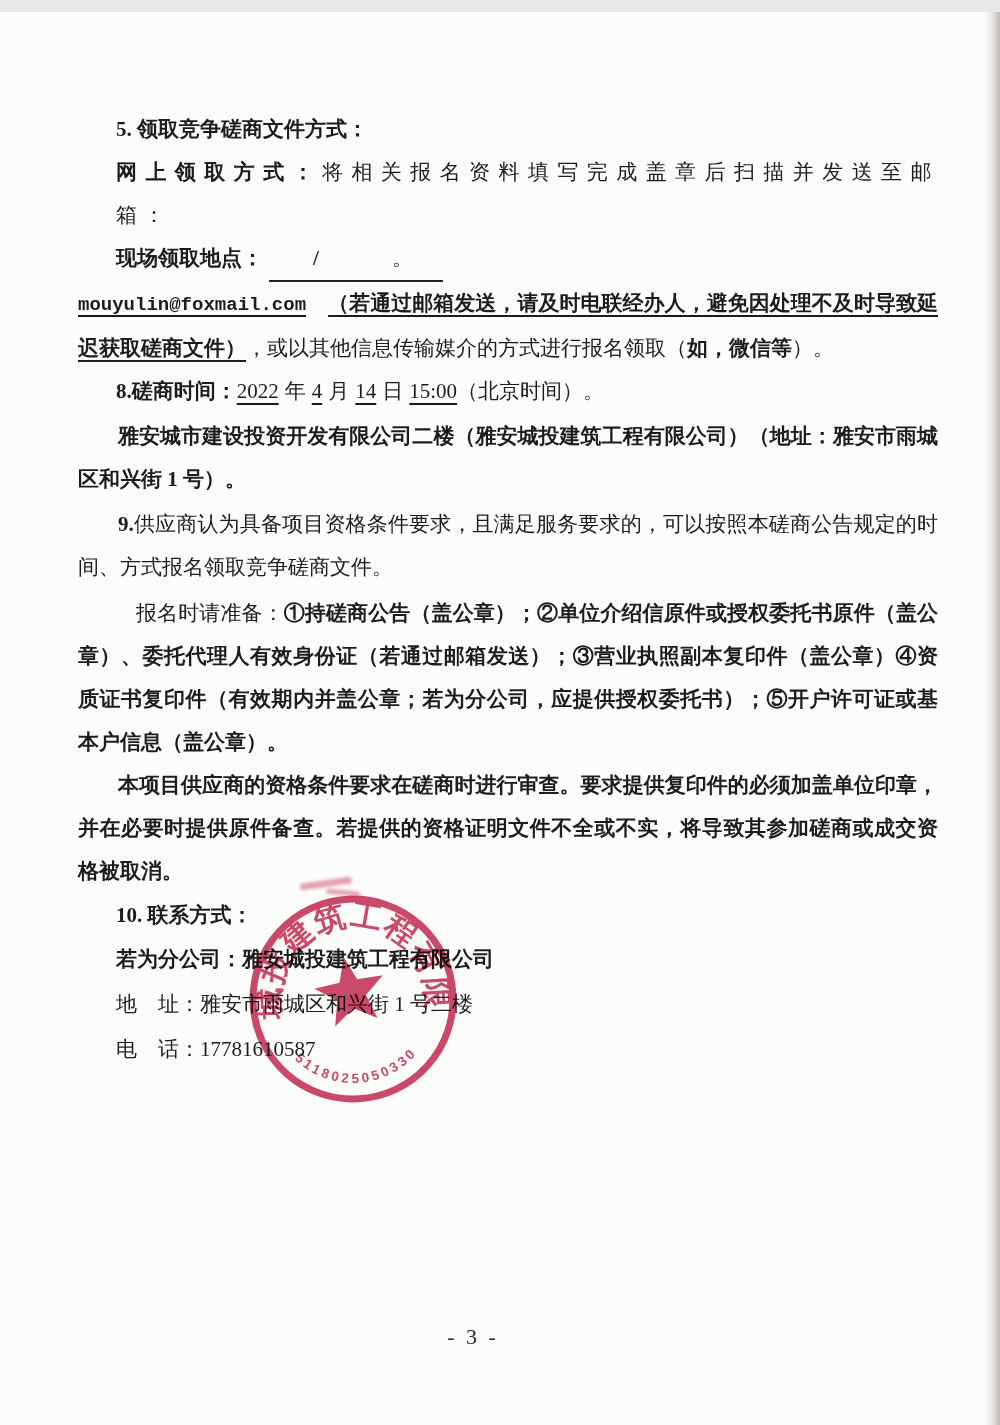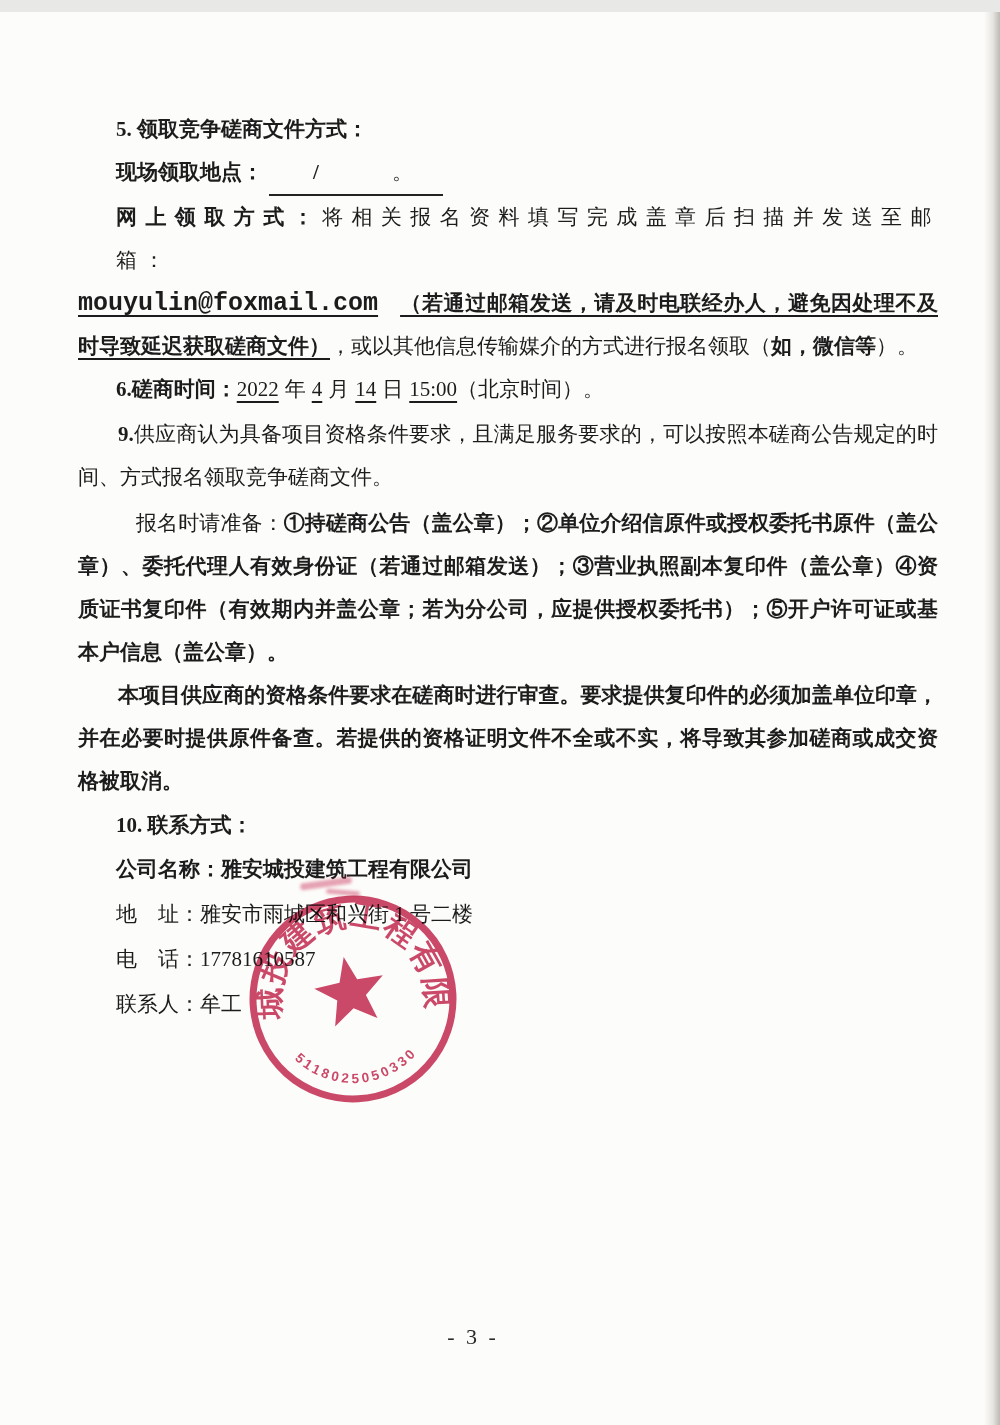--- a/index.html
+++ b/index.html
@@ -26,21 +26,21 @@
     text-align:justify;text-justify:inter-ideograph;
   }
   .b{font-weight:bold;}
   .u{
     text-decoration:underline;
     text-decoration-thickness:1.6px;
     text-underline-offset:5px;
   }
   .mono{
     font-family:"Liberation Mono",monospace;
-    font-weight:bold;font-size:25px;letter-spacing:0;
+    font-weight:bold;font-size:19px;letter-spacing:0;
   }
   .ind-head{padding-left:38px;}
   .ind-para{text-indent:40px;}
   .ind-prep{text-indent:58px;}
   .spread{letter-spacing:6.5px;}
   .unit{padding:0 6px;}
   .gap-s{display:inline-block;width:14px;}
   .gap-m{display:inline-block;width:22px;}
   .blank{
     display:inline-flex;justify-content:space-between;
@@ -90,73 +90,73 @@
 </head>
 <body>
 
 <div class="page">
   <div class="content">
 
     <p id="p1" class="ind-head b">
       <span>5. 领取竞争磋商文件方式：</span>
     </p>
 
+    <p id="p3" class="ind-head spread">
+      <span class="b">网上领取方式：</span><span>将相关报名资料填写完成盖章后扫描并发送至邮箱：</span>
+    </p>
+
     <p id="p2" class="ind-head">
       <span class="b">现场领取地点：</span><span class="blank">
           <span class="b">/</span>
           <span>。</span>
         </span>
-    </p>
-
-    <p id="p3" class="ind-head spread">
-      <span class="b">网上领取方式：</span><span>将相关报名资料填写完成盖章后扫描并发送至邮箱：</span>
     </p>
 
     <p id="p4">
       <span class="mono u">mouyulin@foxmail.com</span><span class="gap-m"></span><span class="b u">（若通过邮箱发送，请及时电联经办人，避免因处理不及时导致延迟获取磋商文件）</span><span>，或以其他信息传输媒介的方式进行报名领取（</span><span class="b">如，微信等</span><span>）。</span>
     </p>
 
 
     <p id="p7" class="ind-head">
-      <span class="b">6.磋商时间：</span><span class="u">2022</span><span class="unit">年</span><span class="u">4</span><span class="unit">月</span><span class="u">14</span><span class="unit">日</span><span class="u">15:00</span><span>（北京时间）。</span>
+      <span class="b">8.磋商时间：</span><span class="u">2022</span><span class="unit">年</span><span class="u">4</span><span class="unit">月</span><span class="u">14</span><span class="unit">日</span><span class="u">15:00</span><span>（北京时间）。</span>
     </p>
 
 
+    <p id="p9" class="ind-para b">
+      <span>雅安城市建设投资开发有限公司二楼（雅安城投建筑工程有限公司）（地址：雅安市雨城区和兴街 1 号）。</span>
+    </p>
 
     <p id="p11" class="ind-para">
       <span class="b">9.</span><span>供应商认为具备项目资格条件要求，且满足服务要求的，可以按照本磋商公告规定的时间、方式报名领取竞争磋商文件。</span>
     </p>
 
     <p id="p13" class="ind-prep">
       <span>报名时请准备：</span><span class="b">①持磋商公告（盖公章）；②单位介绍信原件或授权委托书原件（盖公章）、委托代理人有效身份证（若通过邮箱发送）；③营业执照副本复印件（盖公章）④资质证书复印件（有效期内并盖公章；若为分公司，应提供授权委托书）；⑤开户许可证或基本户信息（盖公章）。</span>
     </p>
 
     <p id="p17" class="ind-para b">
       <span>本项目供应商的资格条件要求在磋商时进行审查。要求提供复印件的必须加盖单位印章，并在必要时提供原件备查。若提供的资格证明文件不全或不实，将导致其参加磋商或成交资格被取消。</span>
     </p>
 
     <p id="p20" class="ind-head b">
       <span>10. 联系方式：</span>
     </p>
 
     <p id="p21" class="ind-head b contact-line">
-      <span>公司名称：</span><span>雅安城投建筑工程有限公司</span>
+      <span>若为分公司：</span><span>雅安城投建筑工程有限公司</span>
     </p>
 
     <p class="ind-head contact-line">
       <span>地　址：</span><span>雅安市雨城区和兴街 1 号二楼</span>
     </p>
 
     <p class="ind-head contact-line">
       <span>电　话：</span><span>17781610587</span>
     </p>
 
-    <p class="ind-head contact-line">
-      <span>联系人：</span><span>牟工</span>
-    </p>
 
   </div>
 
   <div class="smudge smudge1"></div>
   <div class="smudge smudge2"></div>
 
   <svg class="seal" viewBox="0 0 220 220" width="220" height="220">
     <g>
       <circle cx="110" cy="110" r="100" fill="none" stroke="#c9365a" stroke-width="7"></circle>
       <polygon fill="#c9365a" transform="translate(108,104) rotate(-8) scale(1.02)" points="0,-36 8.8,-12.1 34.2,-11.1 14.3,4.6 21.2,29.1 0,15 -21.2,29.1 -14.3,4.6 -34.2,-11.1 -8.8,-12.1"></polygon>

